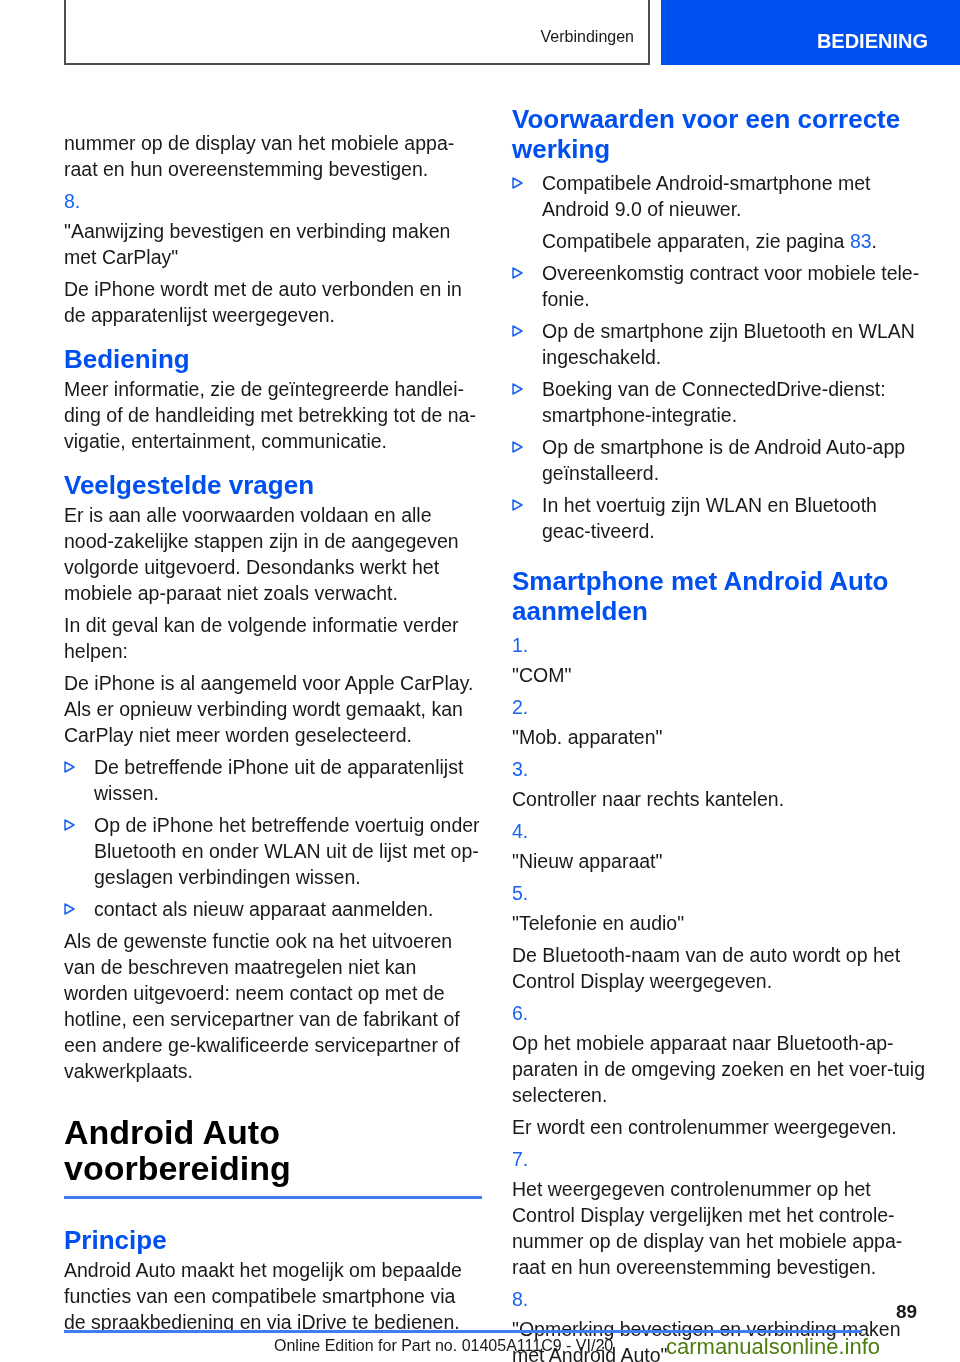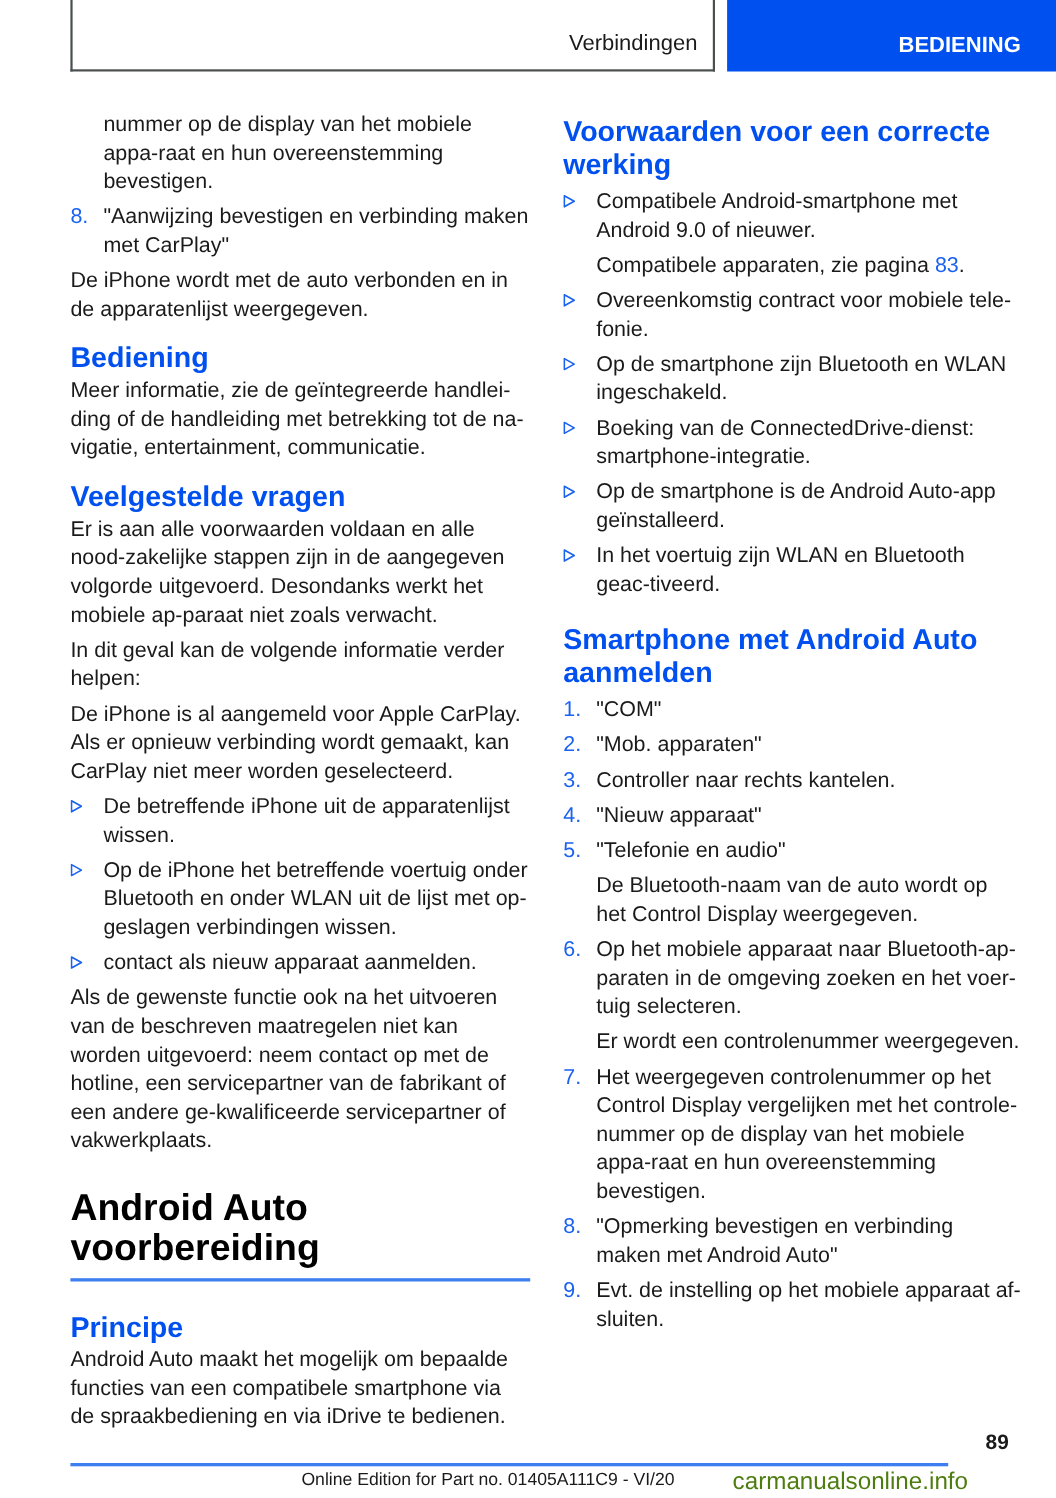--- a/index.html
+++ b/index.html
@@ -5,21 +5,21 @@
   * { box-sizing: border-box; margin: 0; padding: 0; }
   html, body { width: 960px; height: 1362px; background: #ffffff; overflow: hidden; }
   body { position: relative; font-family: "Liberation Sans", sans-serif; color: #1a1a1a; }
 
   
   .hdr-box {
     position: absolute; left: 64px; top: -2px; width: 586px; height: 67px;
     border: 2px solid #4a4f4f; border-top: none; background: #fff;
   }
   .hdr-title {
-    position: absolute; right: 14px; top: 30px; font-size: 20px; color: #1a1a1a;
+    position: absolute; right: 14px; top: 30px; font-size: 16px; color: #1a1a1a;
   }
   .hdr-tab {
     position: absolute; left: 661px; top: 0; width: 299px; height: 65px;
     background: #0050f0; color: #ffffff;
   }
   .hdr-tab span {
     position: absolute; right: 32px; top: 30px; font-size: 20px; font-weight: bold; letter-spacing: 0;
   }
 
   
@@ -33,21 +33,21 @@
   h2 {
     color: #0050f0; font-size: 26px; font-weight: bold; line-height: 30px;
     margin-top: 16px; margin-bottom: 2px;
   }
   h1 {
     color: #000000; font-size: 34px; font-weight: bold; line-height: 36px;
     margin-top: 30px; padding-bottom: 10px; border-bottom: 3px solid #3d7ff0;
     width: 418px;
   }
 
-  .step { display: flex; margin-bottom: 6px; }
+  .step { display: flex; margin-bottom: 6px; flex-direction: column; }
   .step-num { width: 30px; flex: 0 0 30px; color: #1a62f0; font-size: 19.5px; line-height: 26px; }
   .step-body { flex: 1; }
   .step-body p.sub { margin-top: 6px; margin-bottom: 0; }
 
   .bullet { display: flex; margin-bottom: 6px; }
   .bullet-icon { width: 30px; flex: 0 0 30px; padding-top: 7px; }
   .bullet-icon svg { display: block; }
   .bullet-body { flex: 1; }
   .bullet-body p.sub { margin-top: 6px; margin-bottom: 0; }
 

